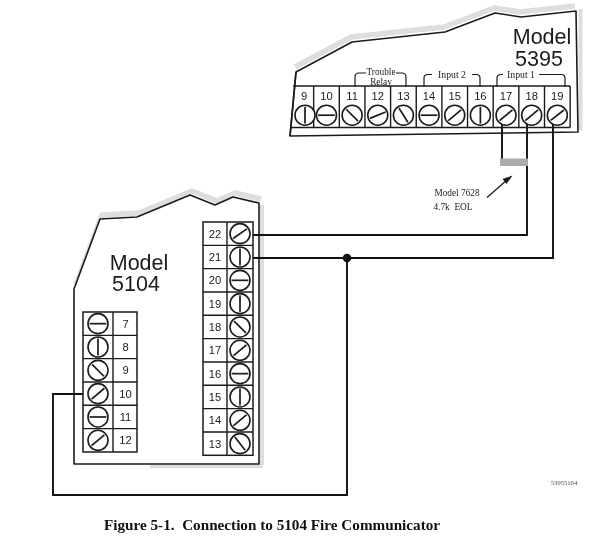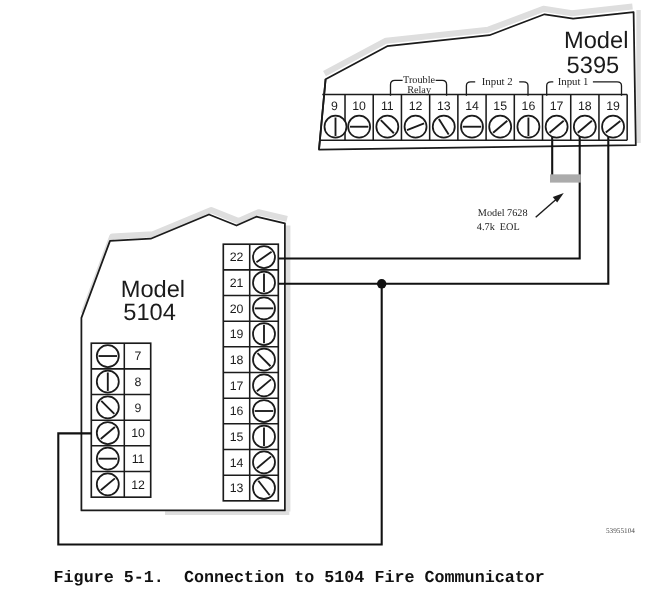--- a/index.html
+++ b/index.html
@@ -1,20 +1,20 @@
 <!DOCTYPE html>
 <html><head>
 <meta charset="utf-8">
 <style>
   html,body{margin:0;padding:0;background:#fff;}
   .page{position:relative;width:603px;height:553px;background:#fff;overflow:hidden;
         font-family:"Liberation Sans",sans-serif;}
   svg{position:absolute;left:0;top:0;}
   .caption{position:absolute;left:0;top:516px;width:544px;text-align:center;
-           font-family:Liberation Mono, monospace;font-size:15.2px;font-weight:bold;
+           font-family:Liberation Serif, serif;font-size:15.2px;font-weight:bold;
            color:#111;white-space:pre;}
   text{user-select:none;}
 </style>
 </head>
 <body>
 
 <div class="page">
   <svg id="diagram" width="603" height="553" viewBox="0 0 603 553">
       <polyline points="295,67 351,37 444,27 494,8 520,12 575,6" stroke="#dedede" stroke-width="5.5" fill="none" stroke-linejoin="round"></polyline>
       <line x1="580.5" y1="9" x2="580.5" y2="130" stroke="#dedede" stroke-width="4"></line>

